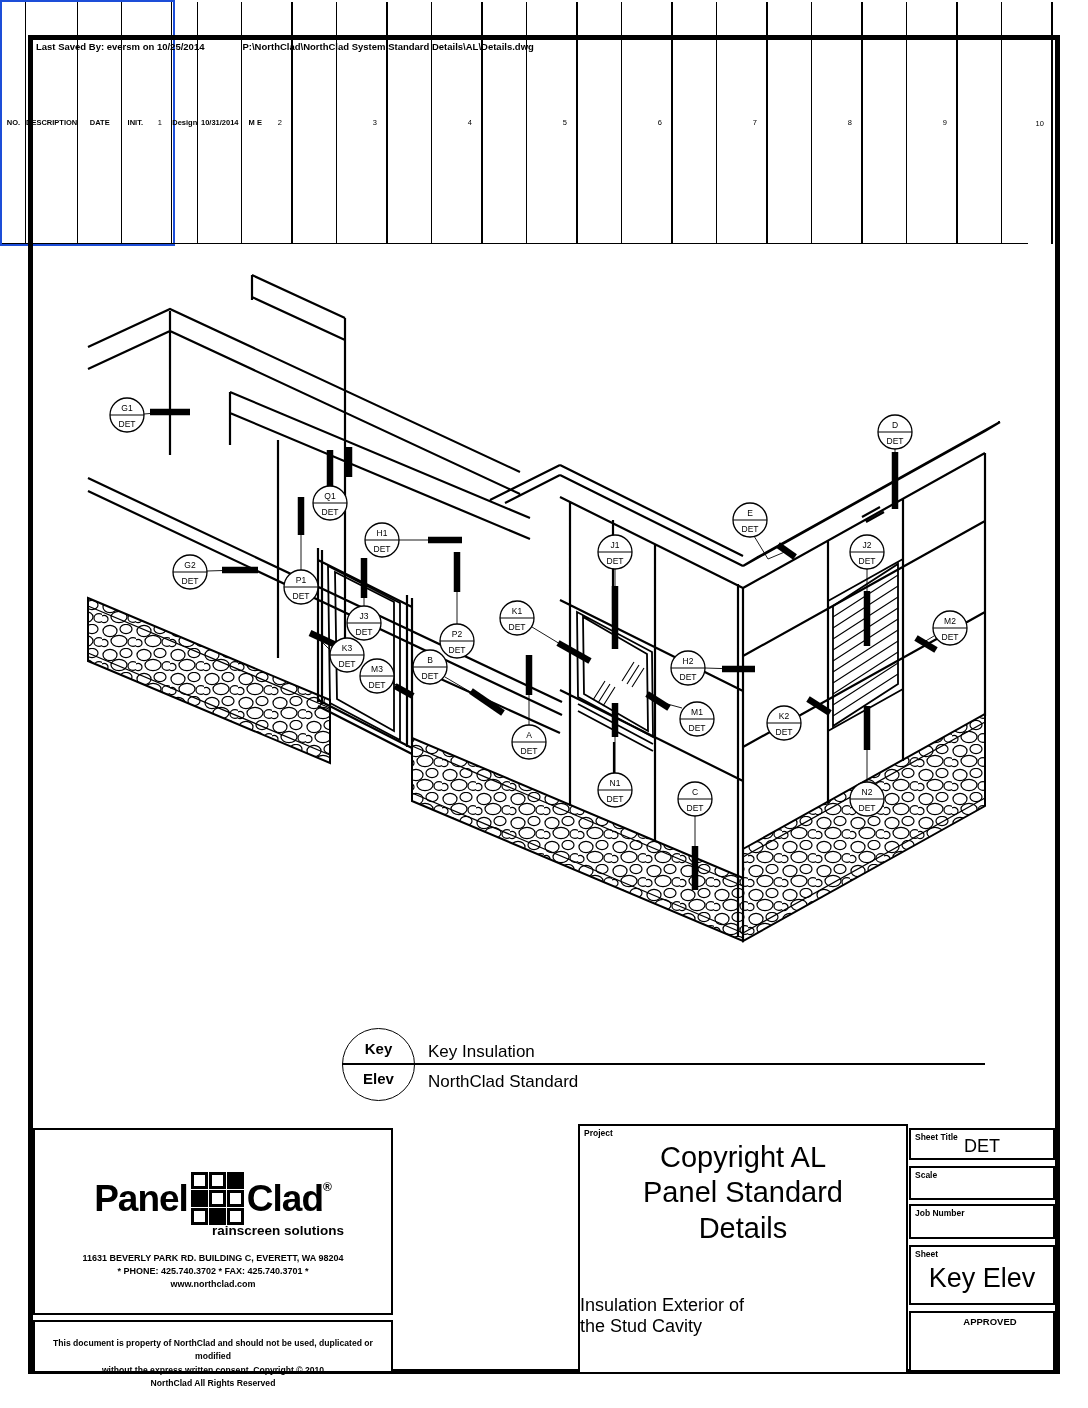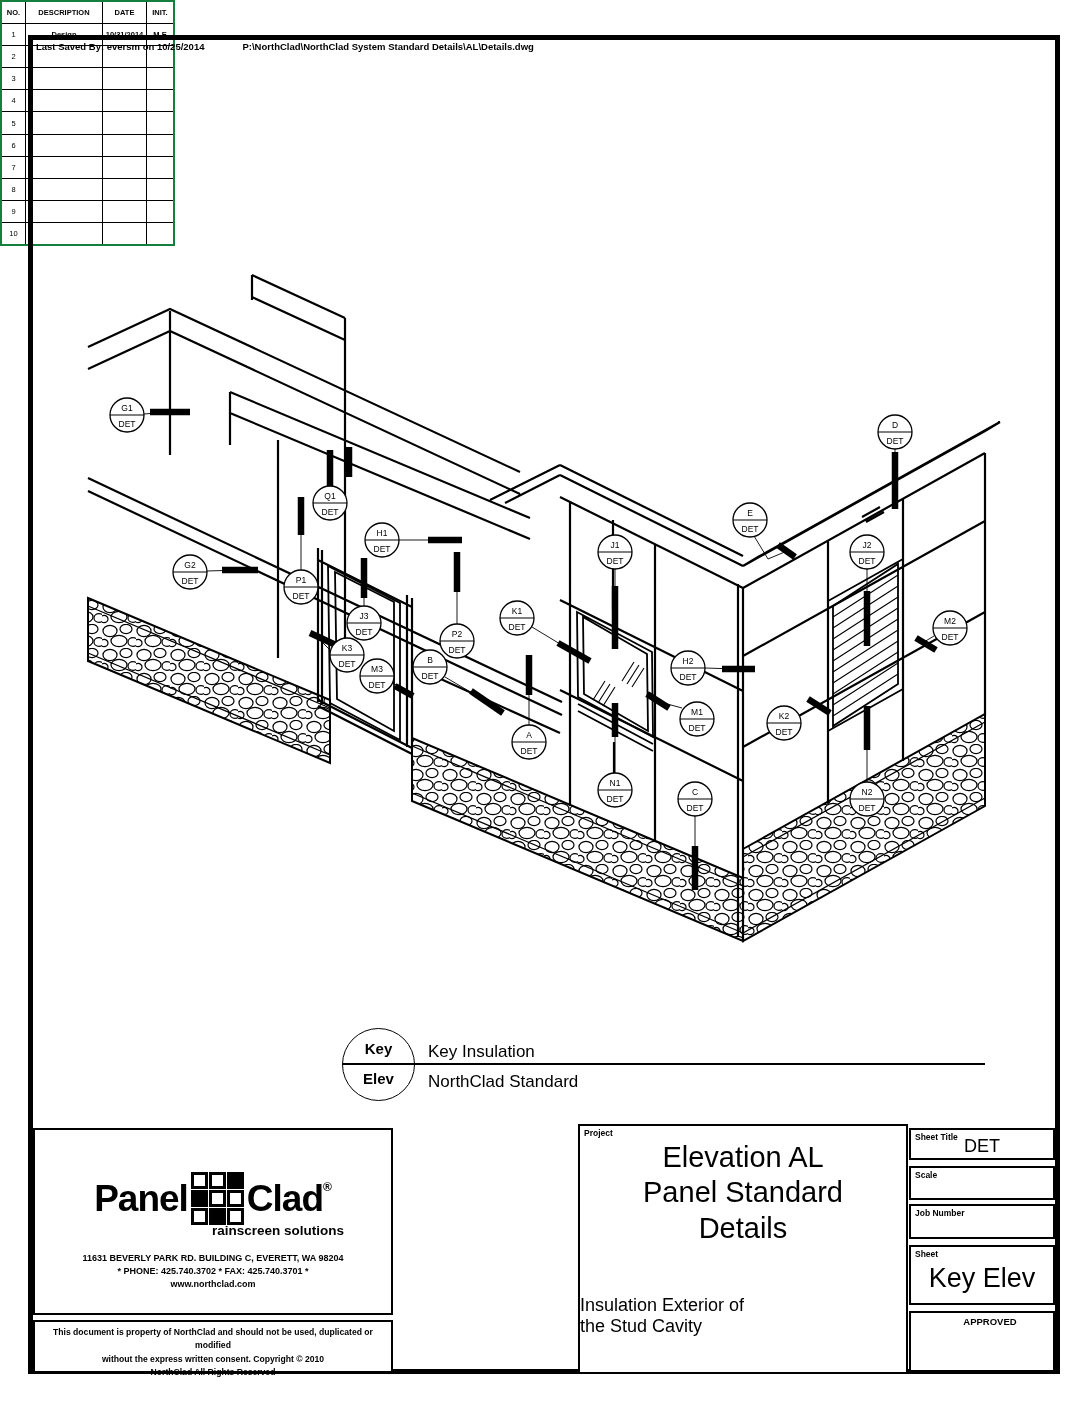--- a/index.html
+++ b/index.html
@@ -20,22 +20,22 @@
   .tb { position:absolute; border:2px solid #000; background:#fff; }
   #logobox { left:33px; top:1128px; width:360px; height:187px; }
   .logo-row { display:flex; justify-content:center; align-items:center; margin-top:42px; }
   .logo-word { font-size:37px; font-weight:bold; letter-spacing:-1px; }
   .logo-grid { display:grid; grid-template-columns:repeat(3,17px); grid-template-rows:repeat(3,17px); gap:1px; margin:0 3px; }
   .logo-grid span { border:3px solid #000; background:#fff; }
   .logo-grid span.f { background:#000; }
   .logo-reg { font-size:12px; font-weight:bold; vertical-align:top; position:relative; top:-12px; }
   .logo-tag { text-align:right; font-size:13.5px; font-weight:bold; padding-right:47px; margin-top:-2px; }
   .logo-addr { text-align:center; font-size:9px; font-weight:bold; margin-top:14px; line-height:1.45; }
-  #discbox { left:33px; top:1320px; width:360px; height:53px; font-size:8.6px; font-weight:bold; text-align:center; padding-top:4px; line-height:1.55; }
-  #revtable { left:400px; top:1128px; width:175px; height:246px; border:2px solid #15803d; display:flex; flex-direction:column; }
+  #discbox { left:33px; top:1320px; width:360px; height:53px; font-size:8.6px; font-weight:bold; text-align:center; padding-top:15px; line-height:1.55; }
+  #revtable { left:400px; top:1128px; width:175px; height:246px; border:2px solid #1d4ed8; display:flex; flex-direction:row; }
   .revrow { display:flex; flex:1; border-bottom:1.5px solid #000; }
   .revrow:last-child { border-bottom:none; }
   .revrow div { border-right:1.5px solid #000; display:flex; align-items:center; justify-content:center; font-size:7.5px; overflow:hidden; }
   .revrow div:last-child { border-right:none; }
   .c-no { width:24px; } .c-desc { flex:1; } .c-date { width:44px; } .c-init { width:26px; }
   .revhead div { font-weight:bold; }
   .revrow .bold { font-weight:bold; }
   #projbox { left:578px; top:1124px; width:330px; height:250px; }
   #projlabel { position:absolute; left:4px; top:2px; font-size:8.5px; font-weight:bold; }
   #projtitle { margin-top:14px; text-align:center; font-size:29px; line-height:1.22; }
@@ -444,21 +444,21 @@
         <div class="c-no">10</div>
         <div class="c-desc bold"></div>
         <div class="c-date bold"></div>
         <div class="c-init bold"></div>
       </div>
     </div>
 
   <div id="projbox" class="tb">
     <div id="projlabel">Project</div>
     <div id="projtitle">
-      <div>Elevation AL</div>
+      <div>Copyright AL</div>
       <div>Panel Standard</div>
       <div>Details</div>
     </div>
     <div id="projsub">
       <div>Insulation Exterior of</div>
       <div>the Stud Cavity</div>
     </div>
   </div>
 
   <div id="fld0" class="fld">

